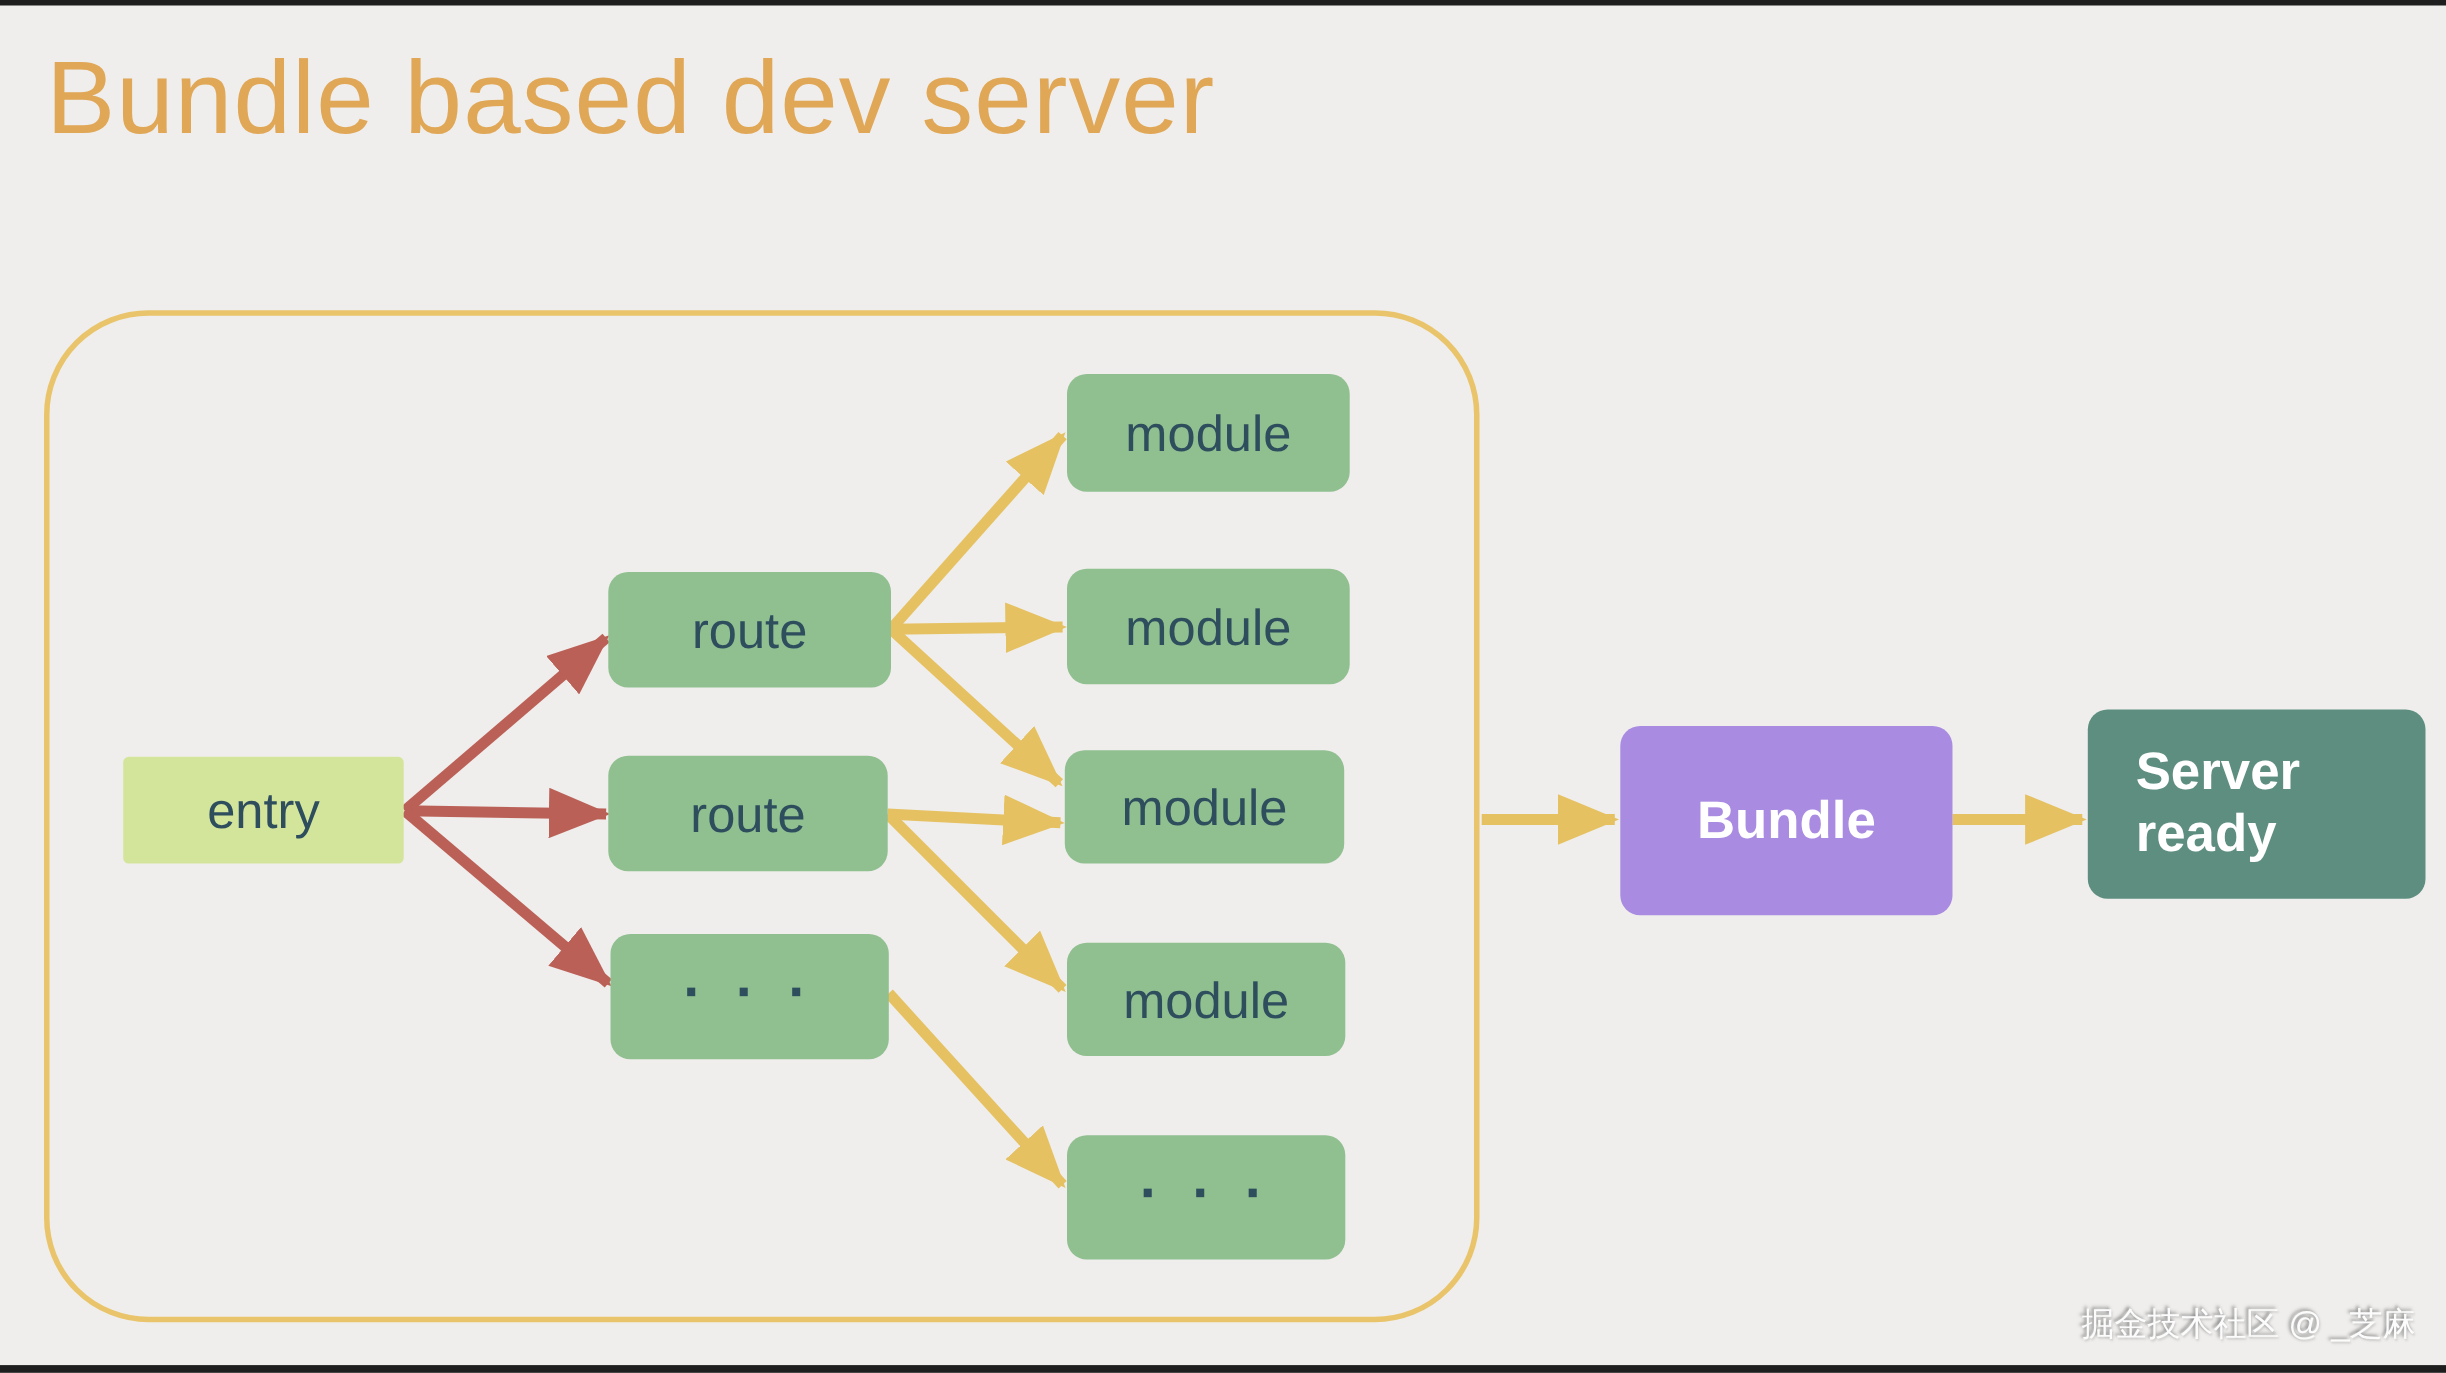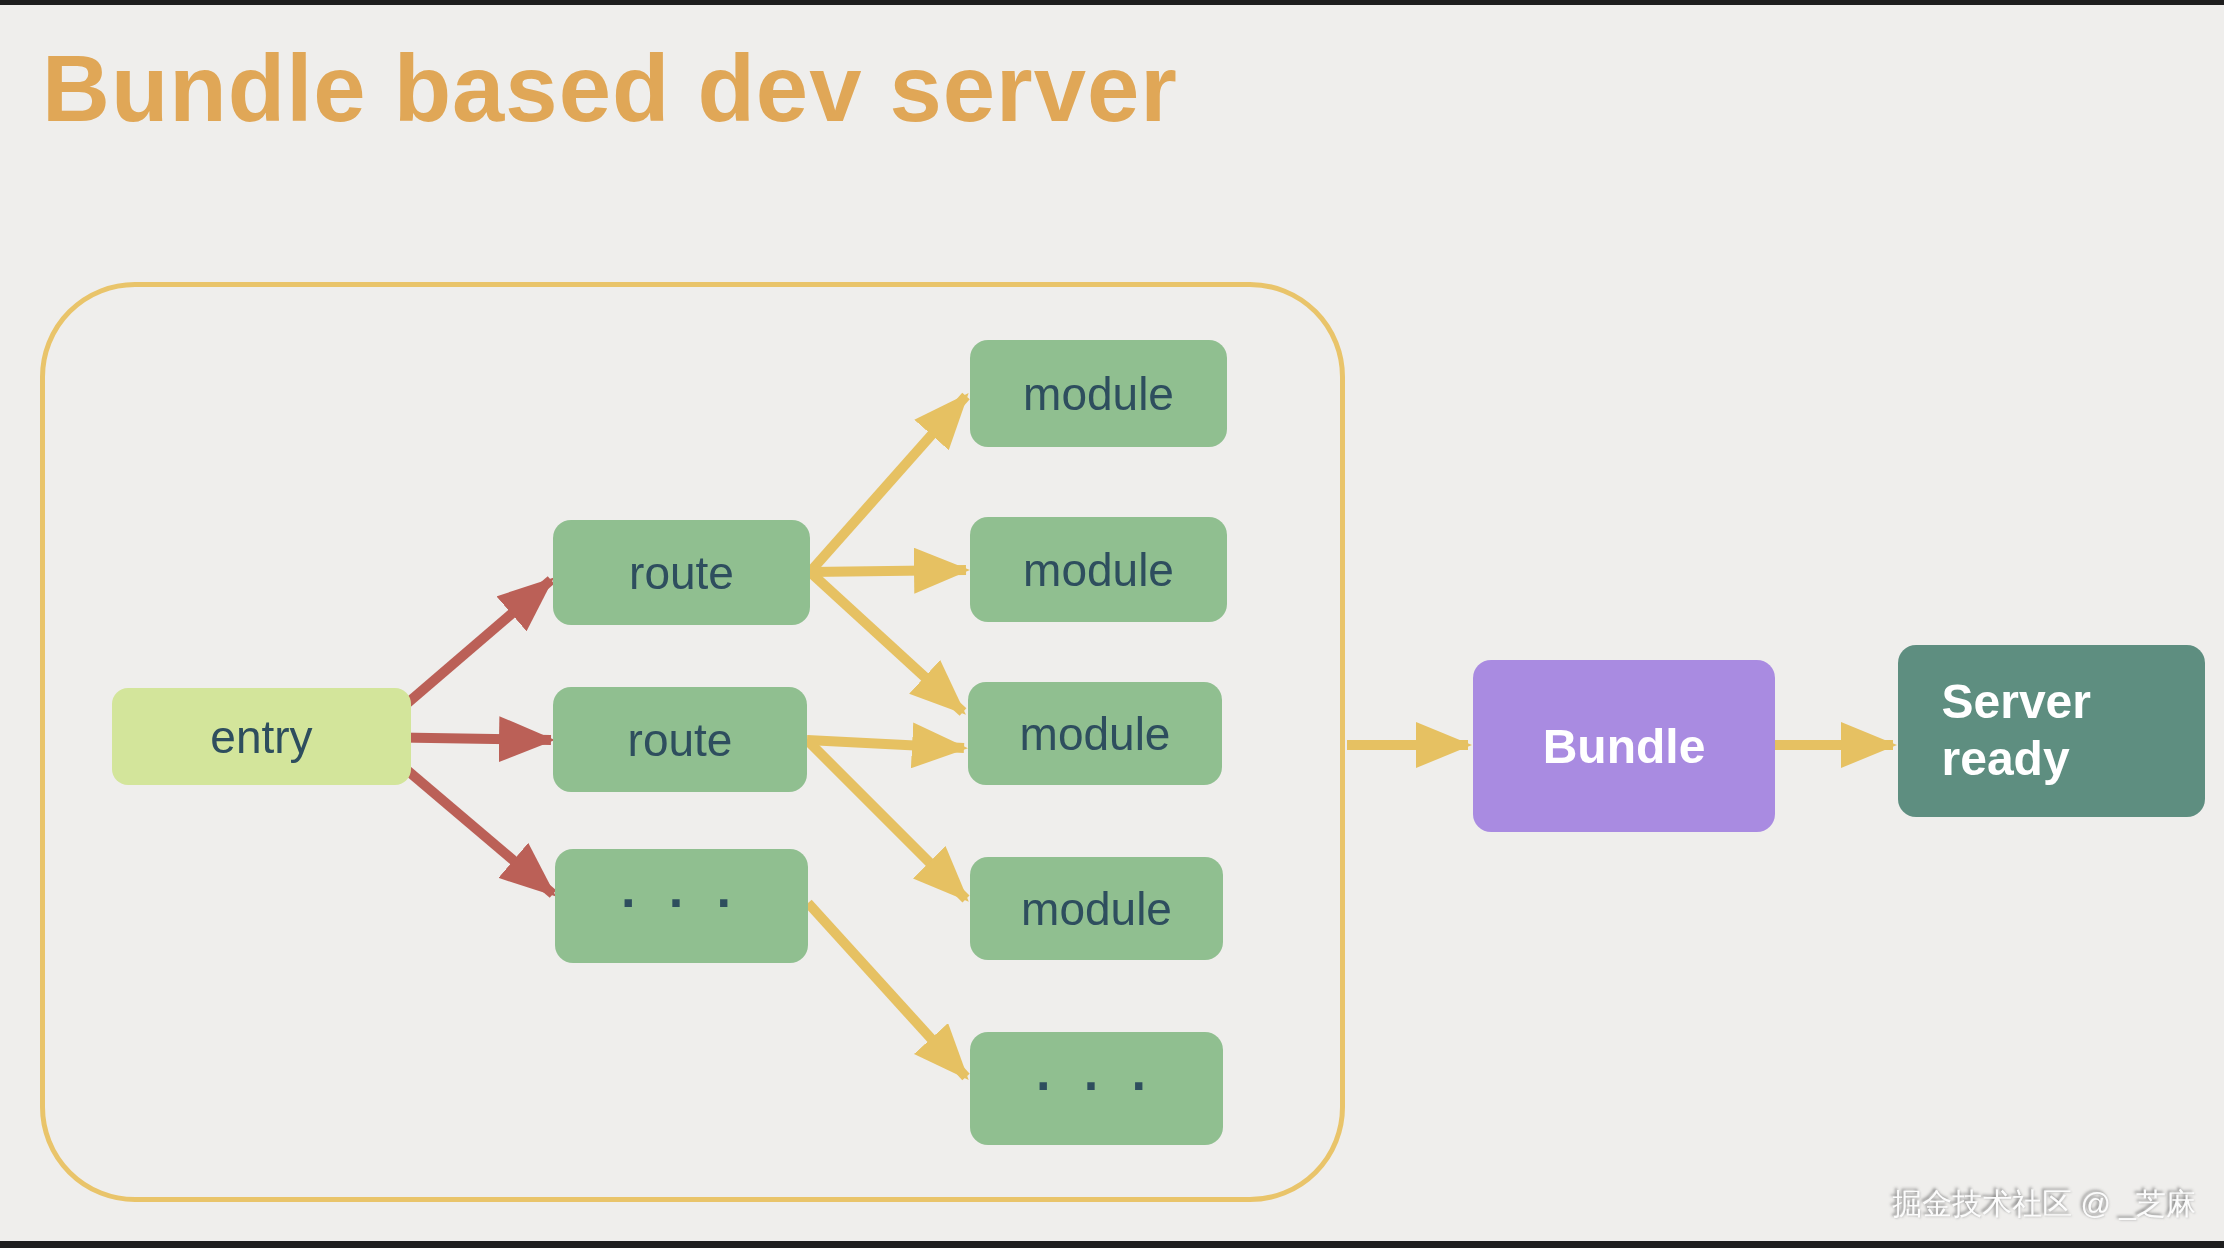--- a/index.html
+++ b/index.html
@@ -11,21 +11,21 @@
   }
   .bar {
     position: absolute; left: 0; width: 2224px;
     background: var(--letterbox-bar, #1e1e1e);
   }
   .bar.top { top: 0; height: 5px; }
   .bar.bottom { bottom: 0; height: 7px; }
 
   .title {
     position: absolute; left: 42px; top: 30px; margin: 0;
-    font-size: 94px; font-weight: 700; line-height: 1.25;
+    font-size: 94px; font-weight: 400; line-height: 1.25;
     color: var(--title-text, #e0a757);
     letter-spacing: 1px;
   }
 
   .container-outline {
     position: absolute; left: 40px; top: 282px;
     width: 1295px; height: 910px;
     border: 5px solid var(--container-border, #e9c46a);
     border-radius: 95px;
   }
@@ -37,22 +37,22 @@
   .head-yellow { fill: var(--yellow-arrow, #e6c162); }
 
   .node {
     position: absolute; z-index: 2;
     display: flex; align-items: center; justify-content: center;
     background: var(--node-bg, #90bf90);
     color: var(--node-text, #2e4e5e);
     border-radius: 18px;
     font-size: 46px; font-weight: 400;
   }
-  .entry   { left: 112px; top: 688px; width: 299px; height: 97px;
-             background: var(--entry-bg, #d3e59b); border-radius: 16px; }
+  .entry   { left: 112px; top: 688px; width: 255px; height: 97px;
+             background: var(--entry-bg, #d3e59b); border-radius: 5px; }
   .route1  { left: 553px; top: 520px; width: 257px; height: 105px; }
   .route2  { left: 553px; top: 687px; width: 254px; height: 105px; }
   .route-dots { left: 555px; top: 849px; width: 253px; height: 106px; }
   .module1 { left: 970px; top: 340px;  width: 257px; height: 107px; }
   .module2 { left: 970px; top: 517px;  width: 257px; height: 105px; }
   .module3 { left: 968px; top: 682px;  width: 254px; height: 103px; }
   .module4 { left: 970px; top: 857px;  width: 253px; height: 103px; }
   .module-dots { left: 970px; top: 1032px; width: 253px; height: 105px; }
   .dots { font-size: 52px; letter-spacing: 8px; font-weight: 700; padding-bottom: 8px; }
 

